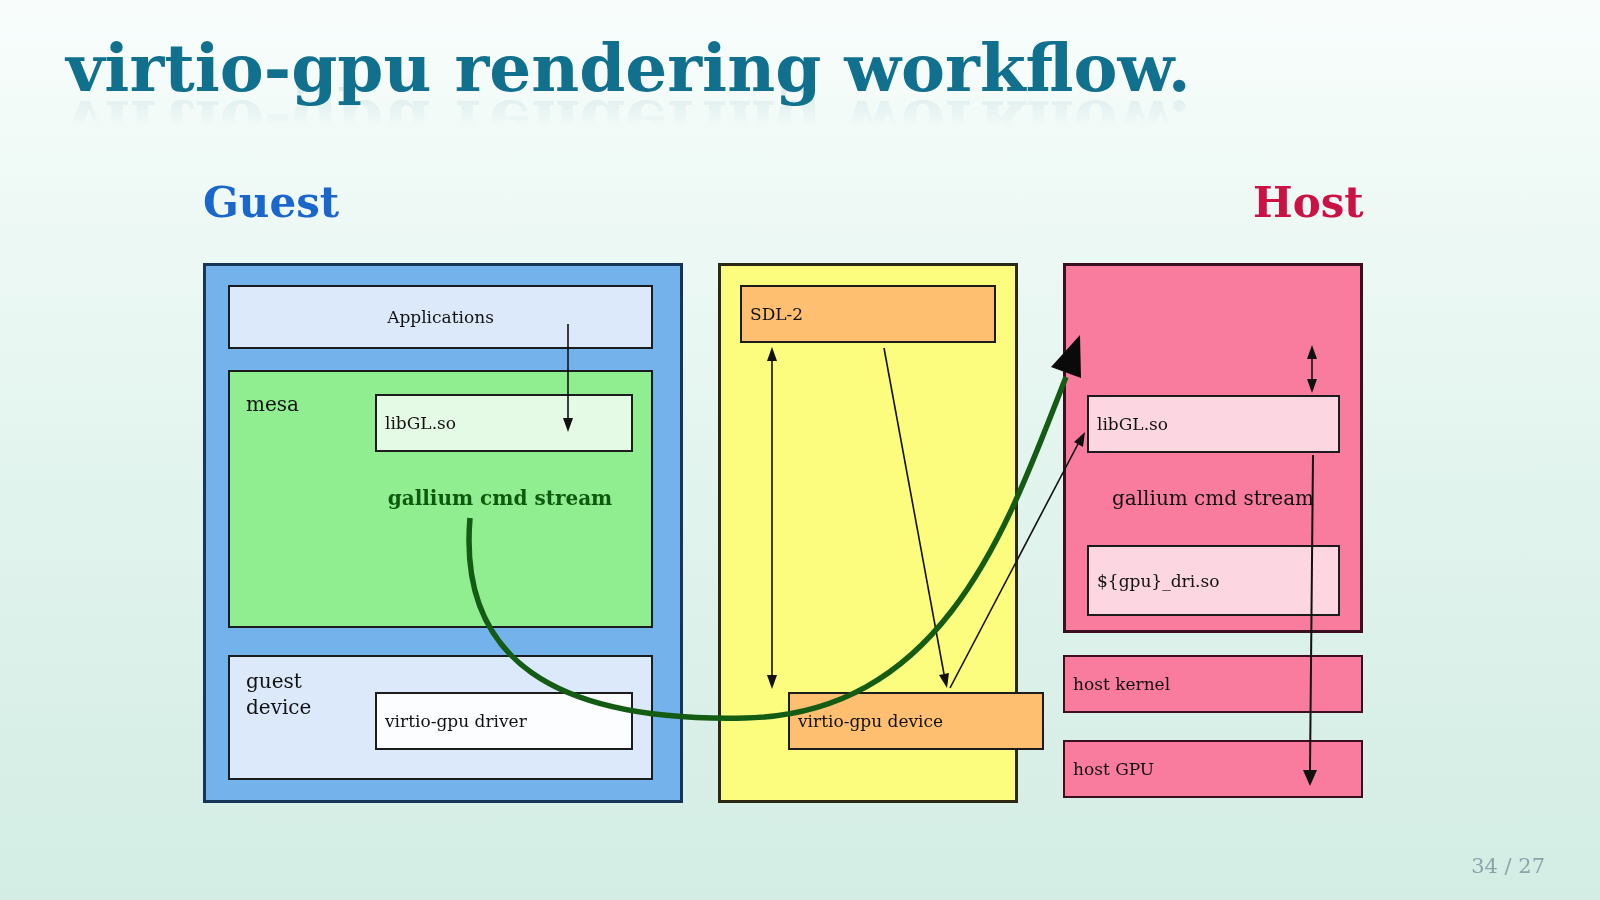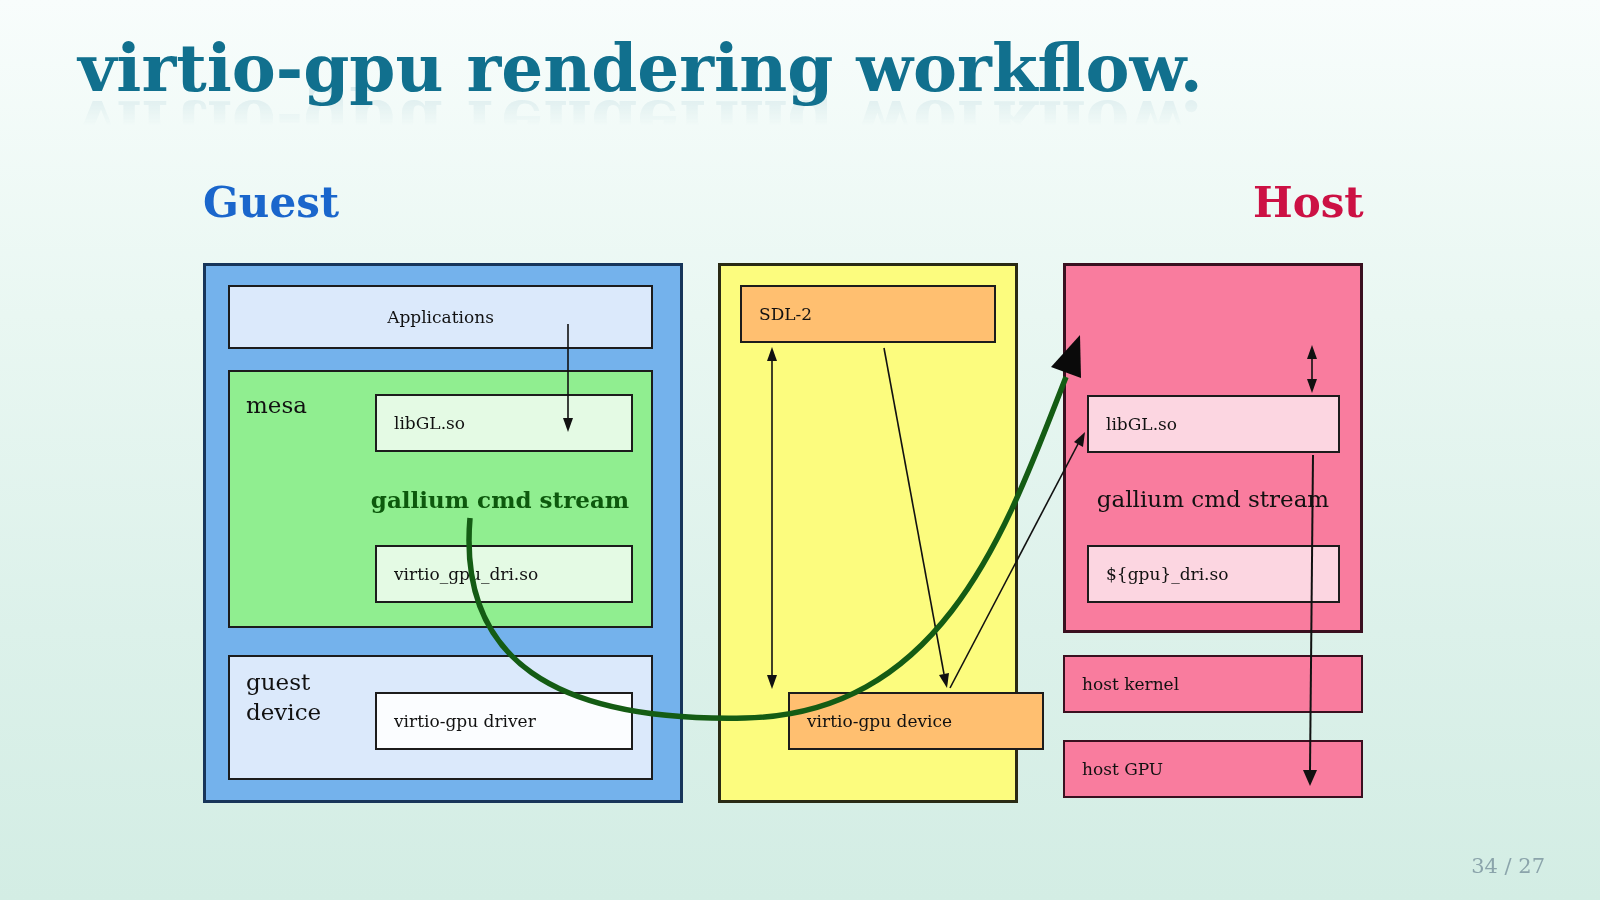--- a/index.html
+++ b/index.html
@@ -4,21 +4,21 @@
 <style>
   html,body{margin:0;padding:0;}
   .slide{
     position:relative;
     width:1600px;height:900px;
     overflow:hidden;
     background:linear-gradient(to bottom,#f8fdfc 0%,#e9f7f2 35%,#dcf1ea 70%,#d3ede4 100%);
     font-family:"DejaVu Serif",serif;
     color:#111;
   }
-  .title-wrap{position:absolute;left:78px;top:30px;text-align:right;}
+  .title-wrap{position:absolute;left:66px;top:30px;text-align:right;}
   .title{
     margin:0;white-space:nowrap;
     font:700 66px/1.18 "DejaVu Serif",serif;
     color:var(--title,#11708e);
   }
   .reflection{
     transform:scaleY(-1);
     opacity:.15;
     margin-top:-24px;
     -webkit-mask-image:linear-gradient(to top,rgba(0,0,0,.85) 0%,rgba(0,0,0,0) 55%);
@@ -33,39 +33,39 @@
   .qemu-panel{left:718px;top:263px;width:300px;height:540px;background:var(--yellow-panel,#fcfc7e);border:3px solid #2a2a14;}
   .host-panel{left:1063px;top:263px;width:300px;height:370px;background:var(--host-panel,#f97c9e);border:3px solid #3a1020;}
 
   .box{
     position:absolute;box-sizing:border-box;
     border:2px solid #1c1c1c;
     display:flex;align-items:center;
     font-size:17px;white-space:nowrap;
   }
   .box.center{justify-content:center;}
-  .box.left{padding-left:17px;}
+  .box.left{padding-left:8px;}
 
   .apps-box{left:228px;top:285px;width:425px;height:64px;background:#dbe9fb;}
   .mesa-panel{left:228px;top:370px;width:425px;height:258px;background:var(--mesa-panel,#90ee90);border:2px solid #1c1c1c;position:absolute;box-sizing:border-box;}
   .libgl-guest{left:375px;top:394px;width:258px;height:58px;background:#e4fae4;}
   .dri-guest{left:375px;top:545px;width:258px;height:58px;background:#e4fae4;}
   .kernel-box{left:228px;top:655px;width:425px;height:125px;background:#dbe9fb;}
   .driver-box{left:375px;top:692px;width:258px;height:58px;background:#fbfdff;}
 
   .sdl2-box{left:740px;top:285px;width:256px;height:58px;background:var(--orange-box,#ffbf70);}
   .device-box{left:740px;top:692px;width:256px;height:58px;background:var(--orange-box,#ffbf70);margin-left:48px;}
 
   .virgl-box{left:1087px;top:285px;width:253px;height:58px;background:var(--host-inner,#fcd6e1);}
   .libgl-host{left:1087px;top:395px;width:253px;height:58px;background:var(--host-inner,#fcd6e1);}
-  .gpudri-box{left:1087px;top:545px;width:253px;height:58px;background:var(--host-inner,#fcd6e1);}
+  .gpudri-box{left:1087px;top:545px;width:253px;height:71px;background:var(--host-inner,#fcd6e1);}
   .hostkernel-box{left:1063px;top:655px;width:300px;height:58px;background:var(--host-panel,#f97c9e);border:2px solid #3a1020;}
   .hostgpu-box{left:1063px;top:740px;width:300px;height:58px;background:var(--host-panel,#f97c9e);border:2px solid #3a1020;}
 
-  .free-label{position:absolute;font-size:23px;white-space:nowrap;}
+  .free-label{position:absolute;font-size:20px;white-space:nowrap;}
   .mesa-label{left:246px;top:392px;}
   .kernel-label{left:246px;top:668px;line-height:1.3;}
   .gallium-guest{left:350px;top:486px;width:300px;text-align:center;font-weight:700;color:#0d590d;}
   .gallium-host{left:1073px;top:486px;width:280px;text-align:center;color:#111;}
 
   .page-number{position:absolute;right:55px;bottom:22px;font-size:21px;color:#8ba4ab;}
 
   svg.arrows{position:absolute;left:0;top:0;pointer-events:none;}
   .thin{stroke:#111;stroke-width:1.6;}
   .thin2{stroke:#111;stroke-width:2;}
@@ -85,21 +85,20 @@
 
   <div class="col-head guest-head">Guest</div>
   <div class="col-head host-head">Host</div>
 
   <div class="panel guest-panel"></div>
   <div class="box center apps-box">Applications</div>
   <div class="mesa-panel"></div>
   <div class="free-label mesa-label">mesa</div>
   <div class="box left libgl-guest">libGL.so</div>
   <div class="free-label gallium-guest">gallium cmd stream</div>
-  <div class="box left dri-guest">virtio_gpu_dri.so</div>
   <div class="box kernel-box"></div>
   <div class="free-label kernel-label">
     <div>guest</div>
     <div>device</div>
   </div>
   <div class="box left driver-box">virtio-gpu driver</div>
 
   <div class="panel qemu-panel"></div>
   <div class="box left sdl2-box">SDL-2</div>
   <div class="box left device-box">virtio-gpu device</div>

